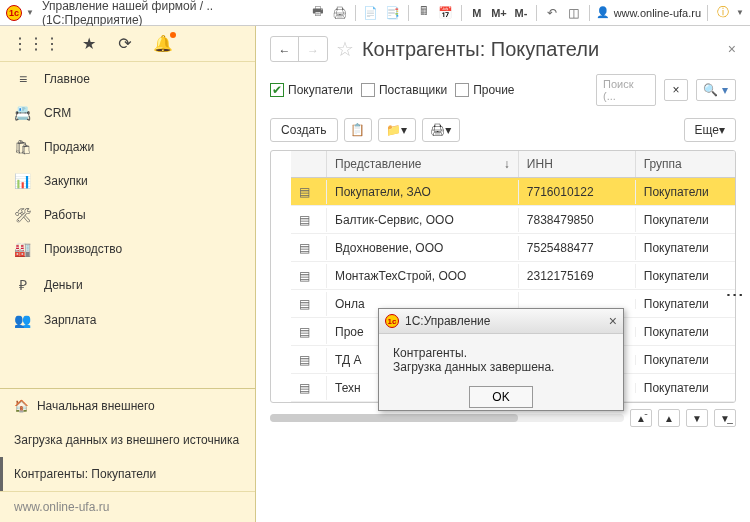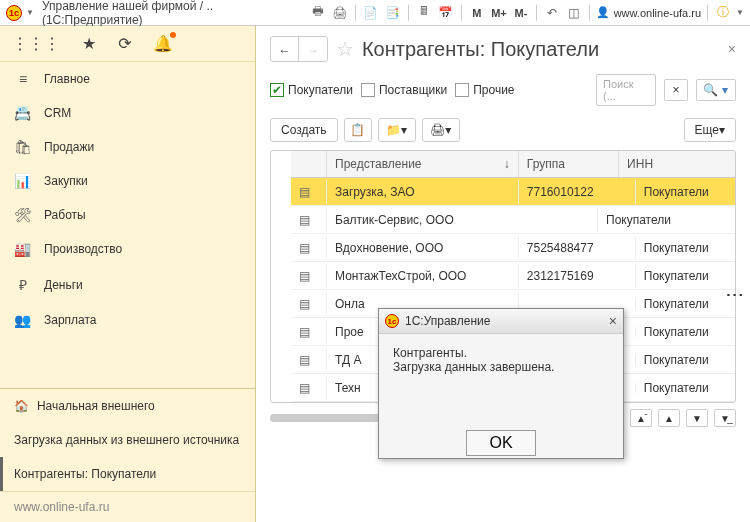--- a/index.html
+++ b/index.html
@@ -61,21 +61,21 @@
 .hscroll { flex: 1; height: 8px; background: #eee; border-radius: 4px; position: relative; }
 .hscroll-thumb { position: absolute; left: 0; width: 70%; height: 8px; background: #ccc; border-radius: 4px; }
 .scroll-btn { border: 1px solid #ccc; border-radius: 2px; width: 22px; height: 18px; display: flex; align-items: center; justify-content: center; font-size: 10px; cursor: pointer; }
 .vdots { position: absolute; right: 4px; top: 260px; font-size: 18px; color: #333; writing-mode: vertical-rl; letter-spacing: -2px; }
 .dialog-overlay { position: absolute; left: 378px; top: 308px; width: 246px; background: #f5f5f5; border: 1px solid #888; box-shadow: 2px 2px 6px rgba(0,0,0,0.3); }
 .dialog-title { background: linear-gradient(#f8f8f8,#e0e0e0); padding: 4px 6px; display: flex; align-items: center; gap: 6px; border-bottom: 1px solid #ccc; }
 .dialog-title .logo-1c { width: 14px; height: 14px; font-size: 8px; }
 .dialog-close { margin-left: auto; cursor: pointer; font-size: 14px; color: #555; }
 .dialog-body { padding: 12px 14px 2px; }
 .dialog-btns { text-align: center; margin-top: 12px; }
-.ok-btn { border: 1px solid #999; padding: 3px 22px; background: #f8f8f8; cursor: pointer; font-size: 16px; margin-top: 44px; }
+.ok-btn { border: 1px solid #999; padding: 3px 22px; background: #f8f8f8; cursor: pointer; font-size: 12px; }
 </style>
 </head>
 <body>
 
 <div class="titlebar">
   <span class="logo-1c">1c</span>
   <span class="dropdown-arrow">▼</span>
   <span class="title-text">Управление нашей фирмой / .. (1С:Предприятие)</span>
   <span class="tb-icon">🖶</span>
   <span class="tb-icon">🖨</span>
@@ -198,33 +198,34 @@
       <div class="btn btn-more"><span>Еще</span> ▾</div>
     </div>
 
     <div class="table-wrap">
       <div class="table-head">
         <div class="th col-icon"></div>
         <div class="th col-name">
             <span>Представление</span>
             <span>↓</span>
           </div>
+        <div class="th col-inn">ИНН</div>
         <div class="th col-grp">Группа</div>
-        <div class="th col-inn">ИНН</div>
       </div>
       <div class="table-body" id="table-body">
           <div class="tr sel">
             <div class="td col-icon"><span class="row-icon">▤</span></div>
-            <div class="td col-name">Загрузка, ЗАО</div>
+            <div class="td col-name">Покупатели, ЗАО</div>
             <div class="td col-inn">7716010122</div>
             <div class="td col-grp">Покупатели</div>
           </div>
           <div class="tr">
             <div class="td col-icon"><span class="row-icon">▤</span></div>
             <div class="td col-name">Балтик-Сервис, ООО</div>
+            <div class="td col-inn">7838479850</div>
             <div class="td col-grp">Покупатели</div>
           </div>
           <div class="tr">
             <div class="td col-icon"><span class="row-icon">▤</span></div>
             <div class="td col-name">Вдохновение, ООО</div>
             <div class="td col-inn">7525488477</div>
             <div class="td col-grp">Покупатели</div>
           </div>
           <div class="tr">
             <div class="td col-icon"><span class="row-icon">▤</span></div>

